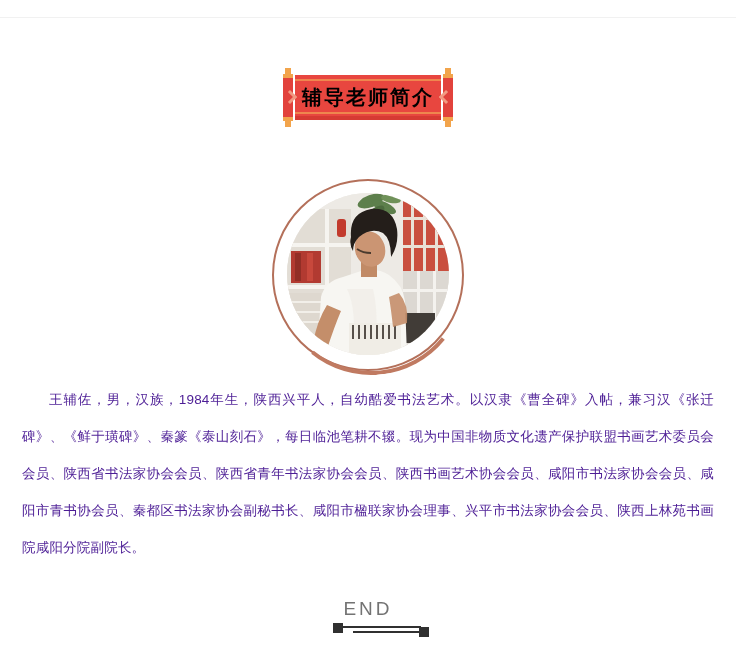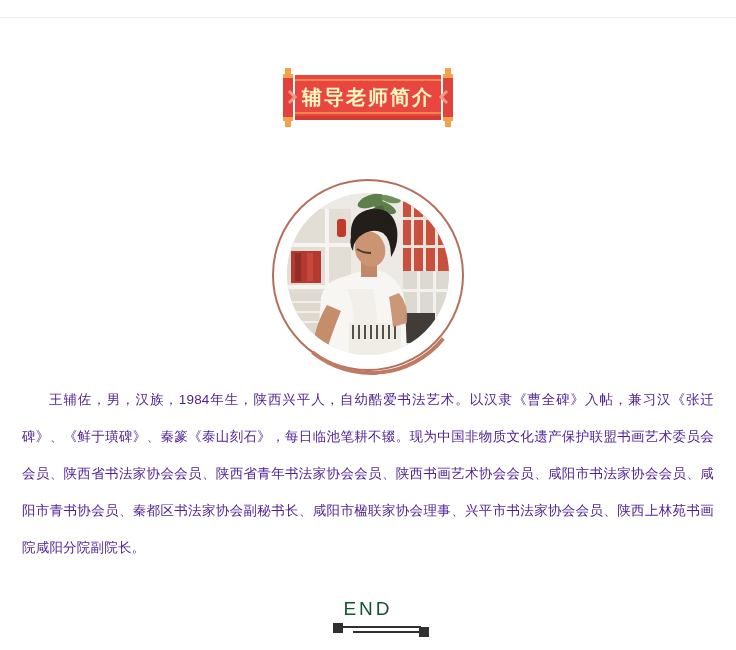--- a/index.html
+++ b/index.html
@@ -18,21 +18,21 @@
     background:linear-gradient(#f2a44c 0 4px,#e2423c 4px calc(100% - 4px),#f2a44c calc(100% - 4px) 100%);
   }
   .banner-body{
     width:146px;height:45px;margin:0 2px;background:#e8463f;position:relative;
     display:flex;align-items:center;justify-content:center;
     box-shadow:inset 0 -4px 0 #d63a33;
   }
   .banner-body::before{content:'';position:absolute;left:0;right:0;top:4px;height:2px;background:#ef864e;}
   .banner-body::after{content:'';position:absolute;left:0;right:0;bottom:6px;height:2px;background:#ef864e;}
   .banner-title{
-    font-size:20px;font-weight:bold;color:#fef9c3;letter-spacing:2px;white-space:nowrap;
+    font-size:20px;font-weight:bold;color:#000000;letter-spacing:2px;white-space:nowrap;
     position:relative;z-index:1;line-height:1;
   }
   .chev{width:7px;height:7px;border-top:3px solid #f29a82;border-right:3px solid #f29a82;flex:0 0 auto;position:relative;z-index:1;}
   .chev.left{transform:rotate(45deg);margin-right:7px;margin-left:2px;}
   .chev.right{transform:rotate(-135deg);margin-left:7px;margin-right:2px;}
 
   
   .photo-area{position:relative;width:192px;height:192px;margin:52px auto 0;}
   .deco-ring{position:absolute;inset:0;border:2px solid #b4705a;border-radius:50%;}
   .deco-arc{
@@ -45,21 +45,21 @@
   }
 
   
   .bio{
     margin:10px 22px 0;color:#4c1d95;font-size:13.5px;line-height:37px;
     text-indent:2em;text-align:justify;letter-spacing:0.2px;
   }
 
   
   .end-block{margin-top:32px;text-align:center;}
-  .end-label{color:#14532d;font-size:19px;letter-spacing:3px;line-height:22px;display:inline-block;}
+  .end-label{color:#737373;font-size:19px;letter-spacing:3px;line-height:22px;display:inline-block;}
   .end-divider{position:relative;width:96px;height:15px;margin:3px auto 0;left:13px;}
   .end-divider .sq-left{position:absolute;left:0;top:0;width:10px;height:10px;background:#303030;}
   .end-divider .line-top{position:absolute;left:8px;top:3px;width:80px;height:2px;background:#303030;}
   .end-divider .line-bottom{position:absolute;left:20px;top:8px;width:66px;height:2px;background:#303030;}
   .end-divider .sq-right{position:absolute;right:0;top:4px;width:10px;height:10px;background:#303030;}
 </style>
 </head>
 <body>
 
 <div class="top-hairline"></div>

